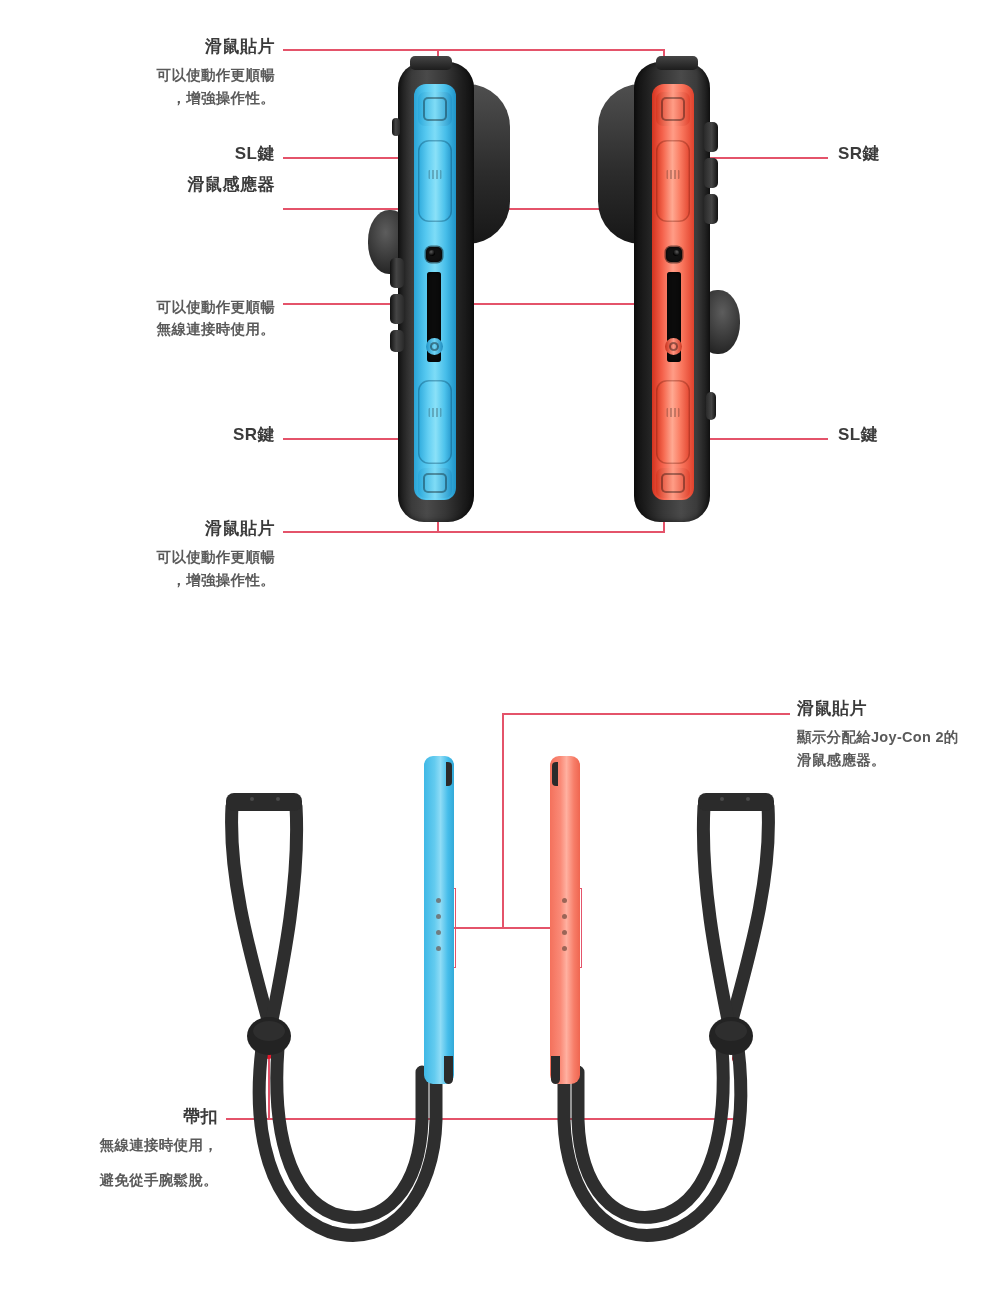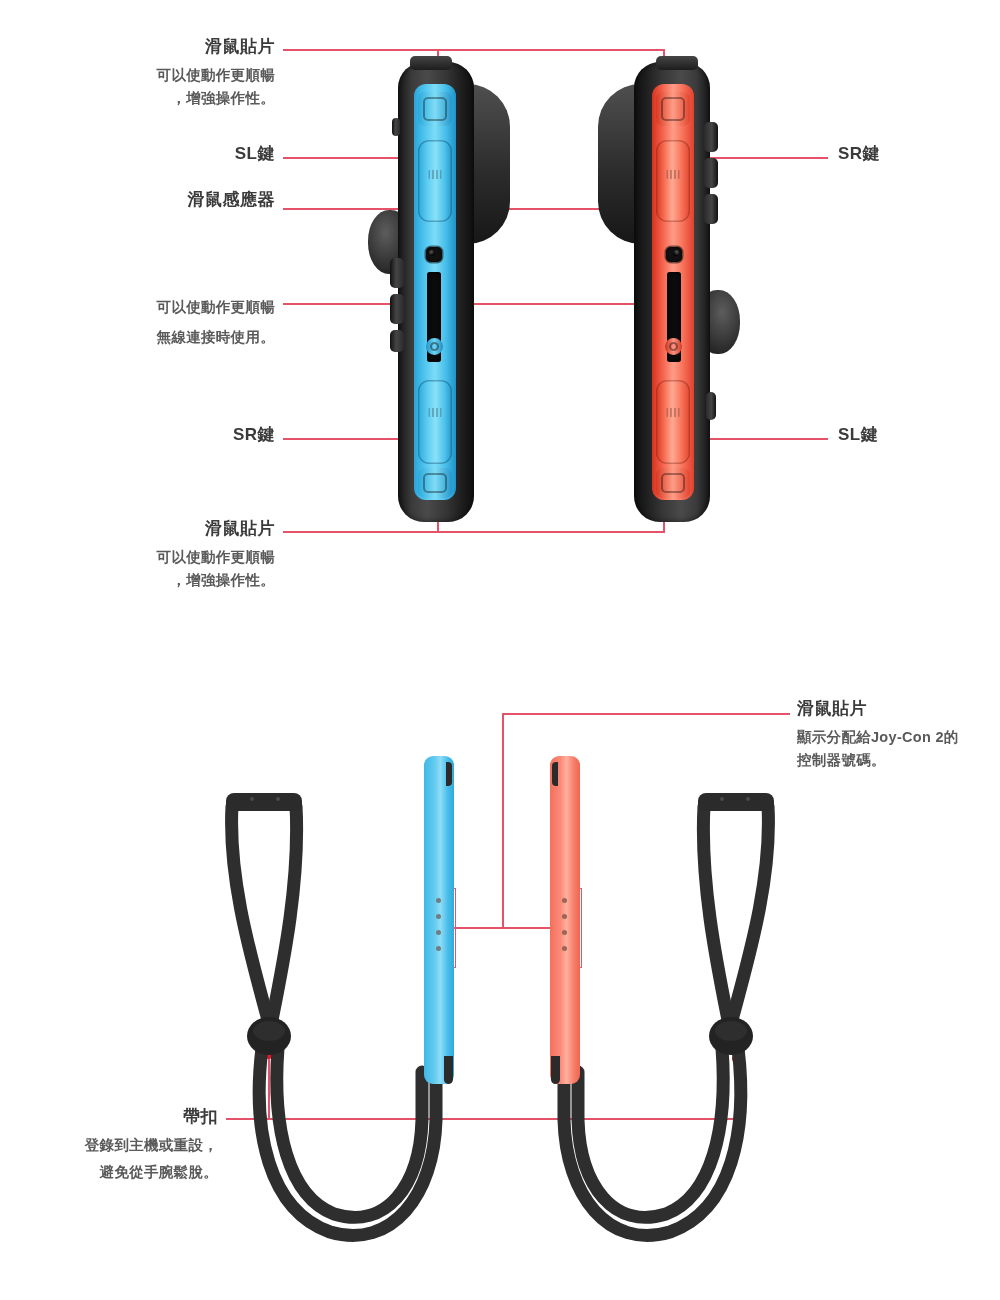--- a/index.html
+++ b/index.html
@@ -102,27 +102,27 @@
   <div class="callout ta-r" style="left:20px;top:36px;width:255px;">
     <div class="title">滑鼠貼片</div>
     <div class="desc">可以使動作更順暢</div>
     <div class="desc" style="margin-top:0">，增強操作性。</div>
   </div>
 
   <div class="callout ta-r" style="left:20px;top:143px;width:255px;">
     <div class="title">SL鍵</div>
   </div>
 
-  <div class="callout ta-r" style="left:20px;top:190px;width:255px;font-family:Liberation Mono, monospace;">
+  <div class="callout ta-r" style="left:20px;top:174px;width:255px;">
     <div class="title">滑鼠感應器</div>
   </div>
 
   <div class="callout ta-r" style="left:20px;top:290px;width:255px;">
     <div class="desc">可以使動作更順暢</div>
-    <div class="desc" style="margin-top:8px">無線連接時使用。</div>
+    <div class="desc" style="margin-top:0">無線連接時使用。</div>
   </div>
 
   <div class="callout ta-r" style="left:20px;top:424px;width:255px;">
     <div class="title">SR鍵</div>
   </div>
 
   <div class="callout ta-r" style="left:20px;top:518px;width:255px;">
     <div class="title">滑鼠貼片</div>
     <div class="desc">可以使動作更順暢</div>
     <div class="desc" style="margin-top:0">，增強操作性。</div>
@@ -239,33 +239,33 @@
 
     <div class="sidebtn" style="left:14px;top:60px;width:14px;height:30px;"></div>
     <div class="sidebtn" style="left:14px;top:96px;width:14px;height:30px;"></div>
     <div class="sidebtn" style="left:14px;top:132px;width:14px;height:30px;"></div>
     <div class="sidebtn" style="left:16px;top:330px;width:10px;height:28px;"></div>
   </div>
 
   <div class="callout ta-l" style="left:797px;top:698px;width:200px;">
     <div class="title">滑鼠貼片</div>
     <div class="desc">顯示分配給Joy-Con 2的</div>
-    <div class="desc" style="margin-top:0">控制器號碼。</div>
+    <div class="desc" style="margin-top:0">滑鼠感應器。</div>
   </div>
 
   <div class="ln lnh" style="left:502px;top:713px;width:288px;"></div>
   <div class="ln lnv" style="left:502px;top:713px;height:215px;"></div>
   <div class="ln lnh" style="left:448px;top:927px;width:108px;"></div>
   <div class="hl" style="left:424px;top:888px;width:30px;height:78px;"></div>
   <div class="hl" style="left:550px;top:888px;width:30px;height:78px;"></div>
 
   <div class="callout ta-r" style="left:18px;top:1106px;width:200px;">
     <div class="title">帶扣</div>
-    <div class="desc">登錄到主機或重設，</div>
-    <div class="desc" style="margin-top:4px">避免從手腕鬆脫。</div>
+    <div class="desc">無線連接時使用，</div>
+    <div class="desc" style="margin-top:12px">避免從手腕鬆脫。</div>
   </div>
 
   <div class="ln lnh" style="left:226px;top:1118px;width:511px;"></div>
   <div class="ln lnv" style="left:268px;top:1055px;height:64px;"></div>
   <div class="ln lnv" style="left:736px;top:1060px;height:59px;"></div>
   <div class="dot" style="left:264px;top:1050px;"></div>
   <div class="dot" style="left:732px;top:1054px;"></div>
 
   <svg class="strapsvg" width="1000" height="1300" viewBox="0 0 1000 1300">
 

